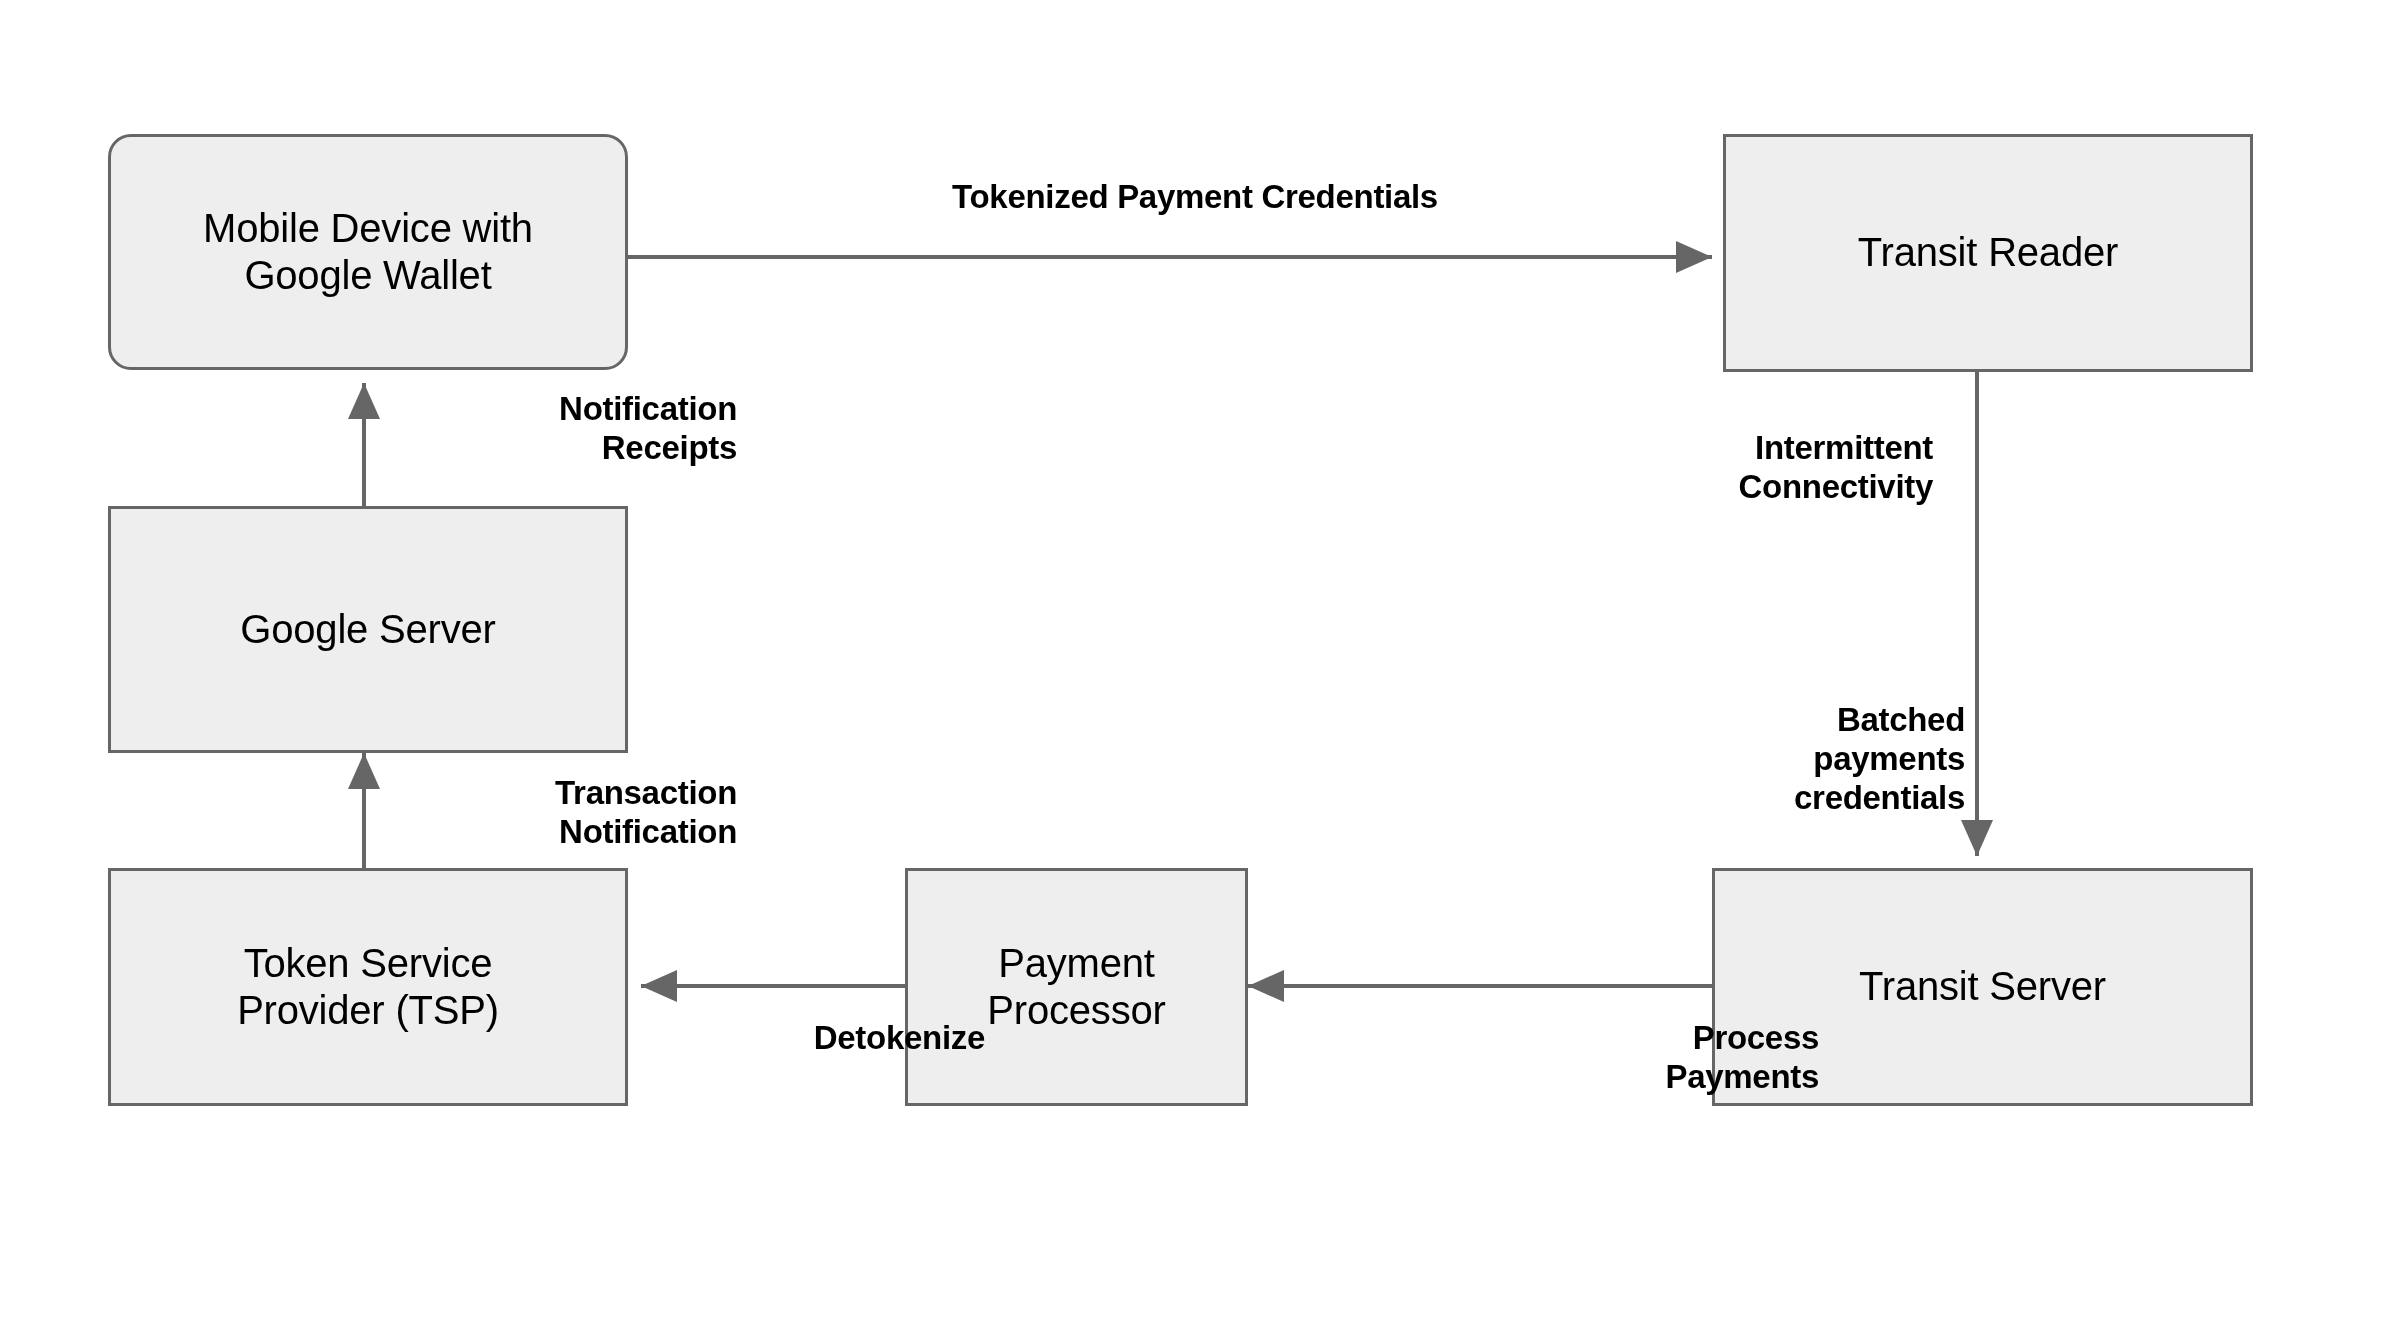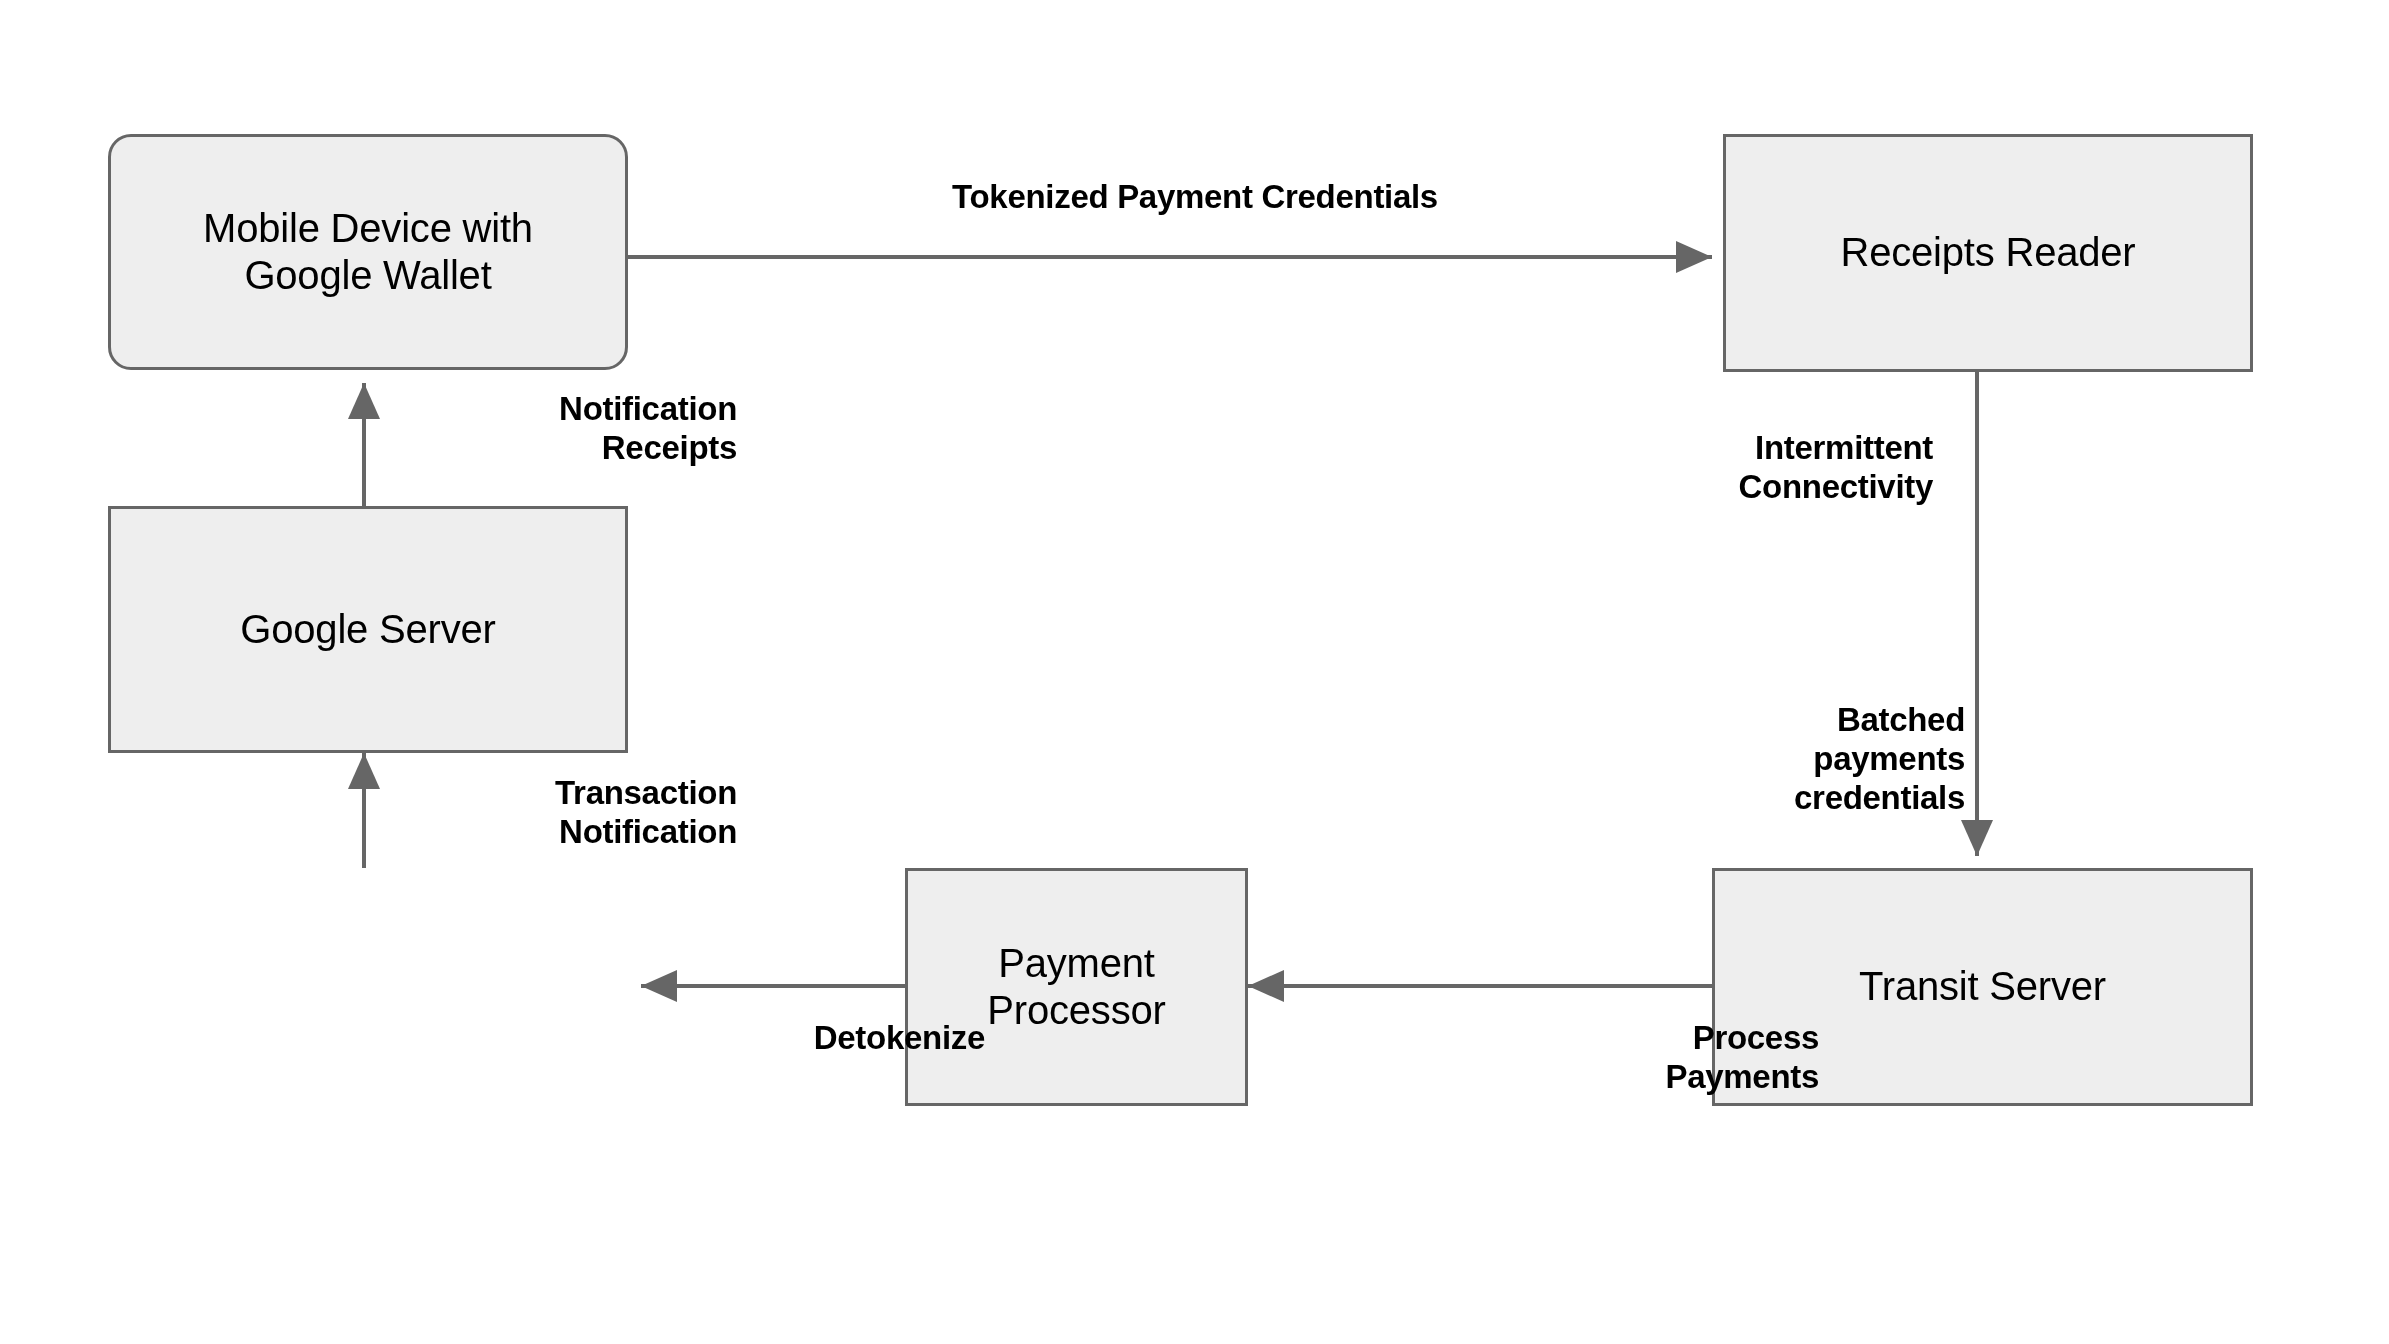--- a/index.html
+++ b/index.html
@@ -94,27 +94,31 @@
       <line x1="364" y1="506" x2="364" y2="383" stroke="#666666" stroke-width="4" marker-end="url(#arrow)"></line>
     </g>
   </svg>
 
   <div class="node" style="left:108px; top:134px; width:520px; height:236px;border-radius:23px;">
     <span class="node-label">Mobile Device with
 Google Wallet</span>
   </div>
 
   <div class="node" style="left:1723px; top:134px; width:530px; height:238px;">
-    <span class="node-label">Receipts Reader</span>
+    <span class="node-label">Transit Reader</span>
   </div>
 
   <div class="node" style="left:108px; top:506px; width:520px; height:247px;">
     <span class="node-label">Google Server</span>
   </div>
 
+  <div class="node" style="left:108px; top:868px; width:520px; height:238px;">
+    <span class="node-label">Token Service
+Provider (TSP)</span>
+  </div>
 
   <div class="node" style="left:905px; top:868px; width:343px; height:238px;">
     <span class="node-label">Payment Processor</span>
   </div>
 
   <div class="node" style="left:1712px; top:868px; width:541px; height:238px;text-align:center;">
     <span class="node-label">Transit Server</span>
   </div>
 
   <div class="edge-label c" style="left:845px; top:178px; width:700px;">Tokenized Payment Credentials</div>

